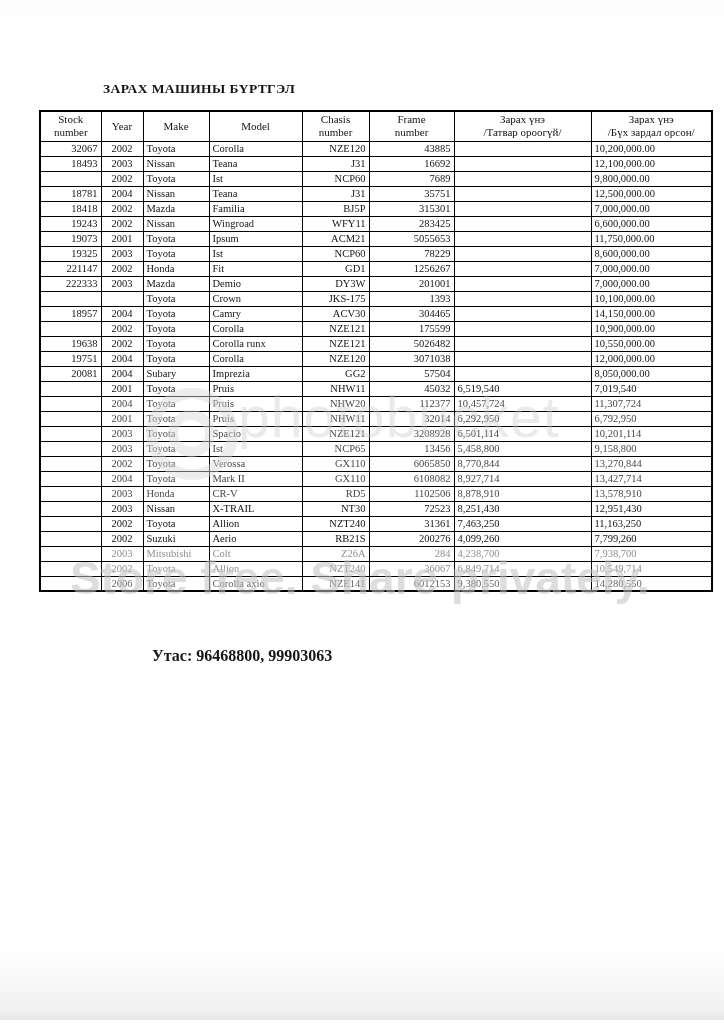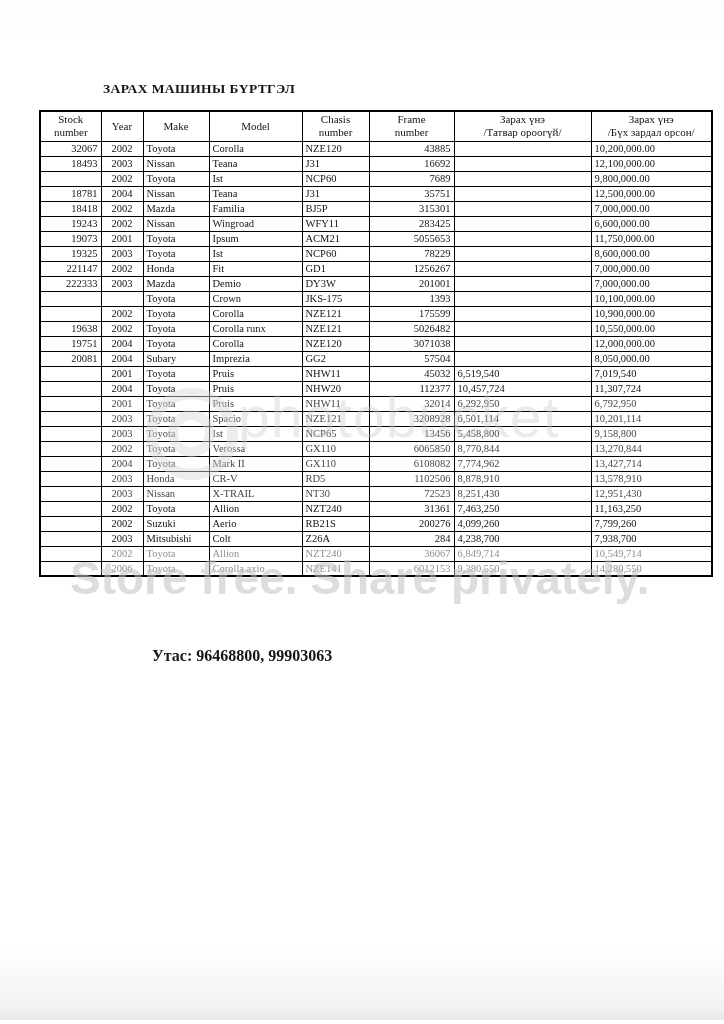--- a/index.html
+++ b/index.html
@@ -40,21 +40,21 @@
   table.car-table thead th{
     text-align:center;vertical-align:middle;
     font-size:11px;line-height:13px;
   }
   table.car-table tbody tr{height:15px;}
   table.car-table tbody td{line-height:13px;vertical-align:middle;}
   td.c-stock{text-align:right;padding-right:5px;}
   td.c-year{text-align:center;}
   td.c-make{text-align:left;padding-left:4px;}
   td.c-model{text-align:left;padding-left:4px;}
-  td.c-chasis{text-align:left;padding-left:4px;}
+  td.c-chasis{text-align:right;padding-left:4px;}
   td.c-frame{text-align:right;padding-right:5px;}
   td.c-price1{text-align:left;padding-right:12px;}
   td.c-price2{padding-right:7px;}
   
   tbody tr:nth-child(n+18):nth-child(-n+24) td{color:#474747;}
   tbody tr:nth-child(n+28):nth-child(-n+29) td{color:#8f8f8f;}
   tbody tr:nth-child(n+30) td{color:#666;}
   .doc-footer{
     position:absolute;left:152px;top:647px;
     font-size:16px;font-weight:bold;color:#161616;
@@ -215,20 +215,30 @@
           <td class="c-stock"></td>
           <td class="c-year"></td>
           <td class="c-make">Toyota</td>
           <td class="c-model">Crown</td>
           <td class="c-chasis">JKS-175</td>
           <td class="c-frame">1393</td>
           <td class="c-price1"></td>
           <td class="c-price2">10,100,000.00</td>
         </tr>
         <tr>
+          <td class="c-stock">18957</td>
+          <td class="c-year">2004</td>
+          <td class="c-make">Toyota</td>
+          <td class="c-model">Camry</td>
+          <td class="c-chasis">ACV30</td>
+          <td class="c-frame">304465</td>
+          <td class="c-price1"></td>
+          <td class="c-price2">14,150,000.00</td>
+        </tr>
+        <tr>
           <td class="c-stock"></td>
           <td class="c-year">2002</td>
           <td class="c-make">Toyota</td>
           <td class="c-model">Corolla</td>
           <td class="c-chasis">NZE121</td>
           <td class="c-frame">175599</td>
           <td class="c-price1"></td>
           <td class="c-price2">10,900,000.00</td>
         </tr>
         <tr>
@@ -321,21 +331,21 @@
           <td class="c-price1">8,770,844</td>
           <td class="c-price2">13,270,844</td>
         </tr>
         <tr>
           <td class="c-stock"></td>
           <td class="c-year">2004</td>
           <td class="c-make">Toyota</td>
           <td class="c-model">Mark II</td>
           <td class="c-chasis">GX110</td>
           <td class="c-frame">6108082</td>
-          <td class="c-price1">7,774,962</td>
+          <td class="c-price1">8,927,714</td>
           <td class="c-price2">13,427,714</td>
         </tr>
         <tr>
           <td class="c-stock"></td>
           <td class="c-year">2003</td>
           <td class="c-make">Honda</td>
           <td class="c-model">CR-V</td>
           <td class="c-chasis">RD5</td>
           <td class="c-frame">1102506</td>
           <td class="c-price1">8,878,910</td>

